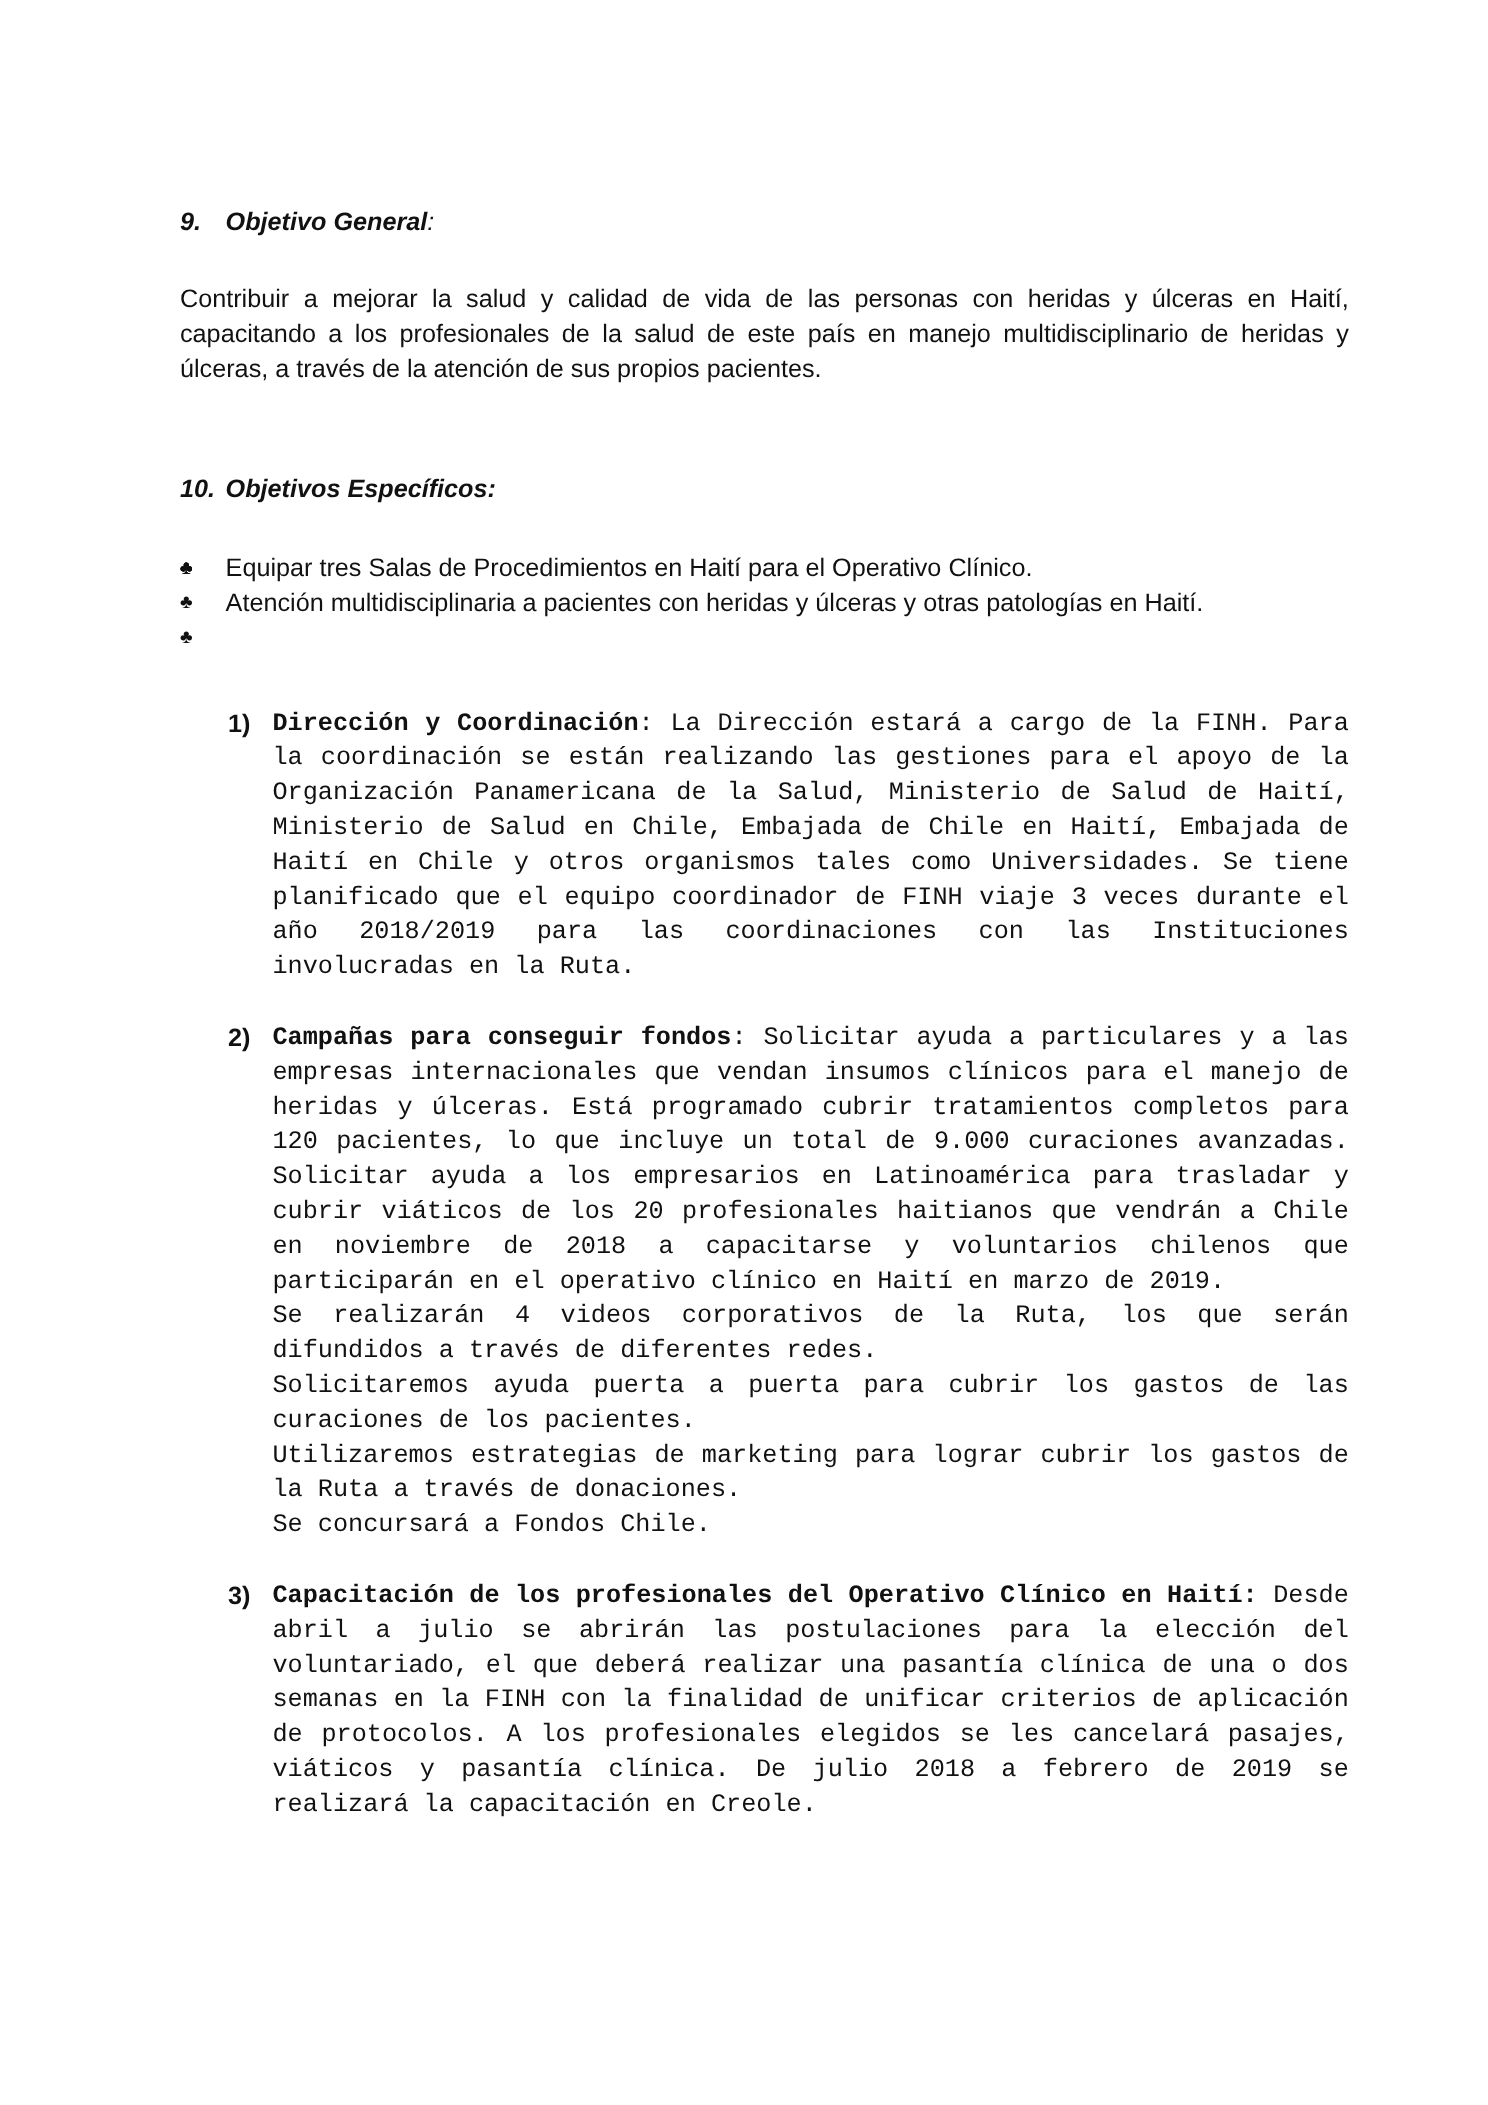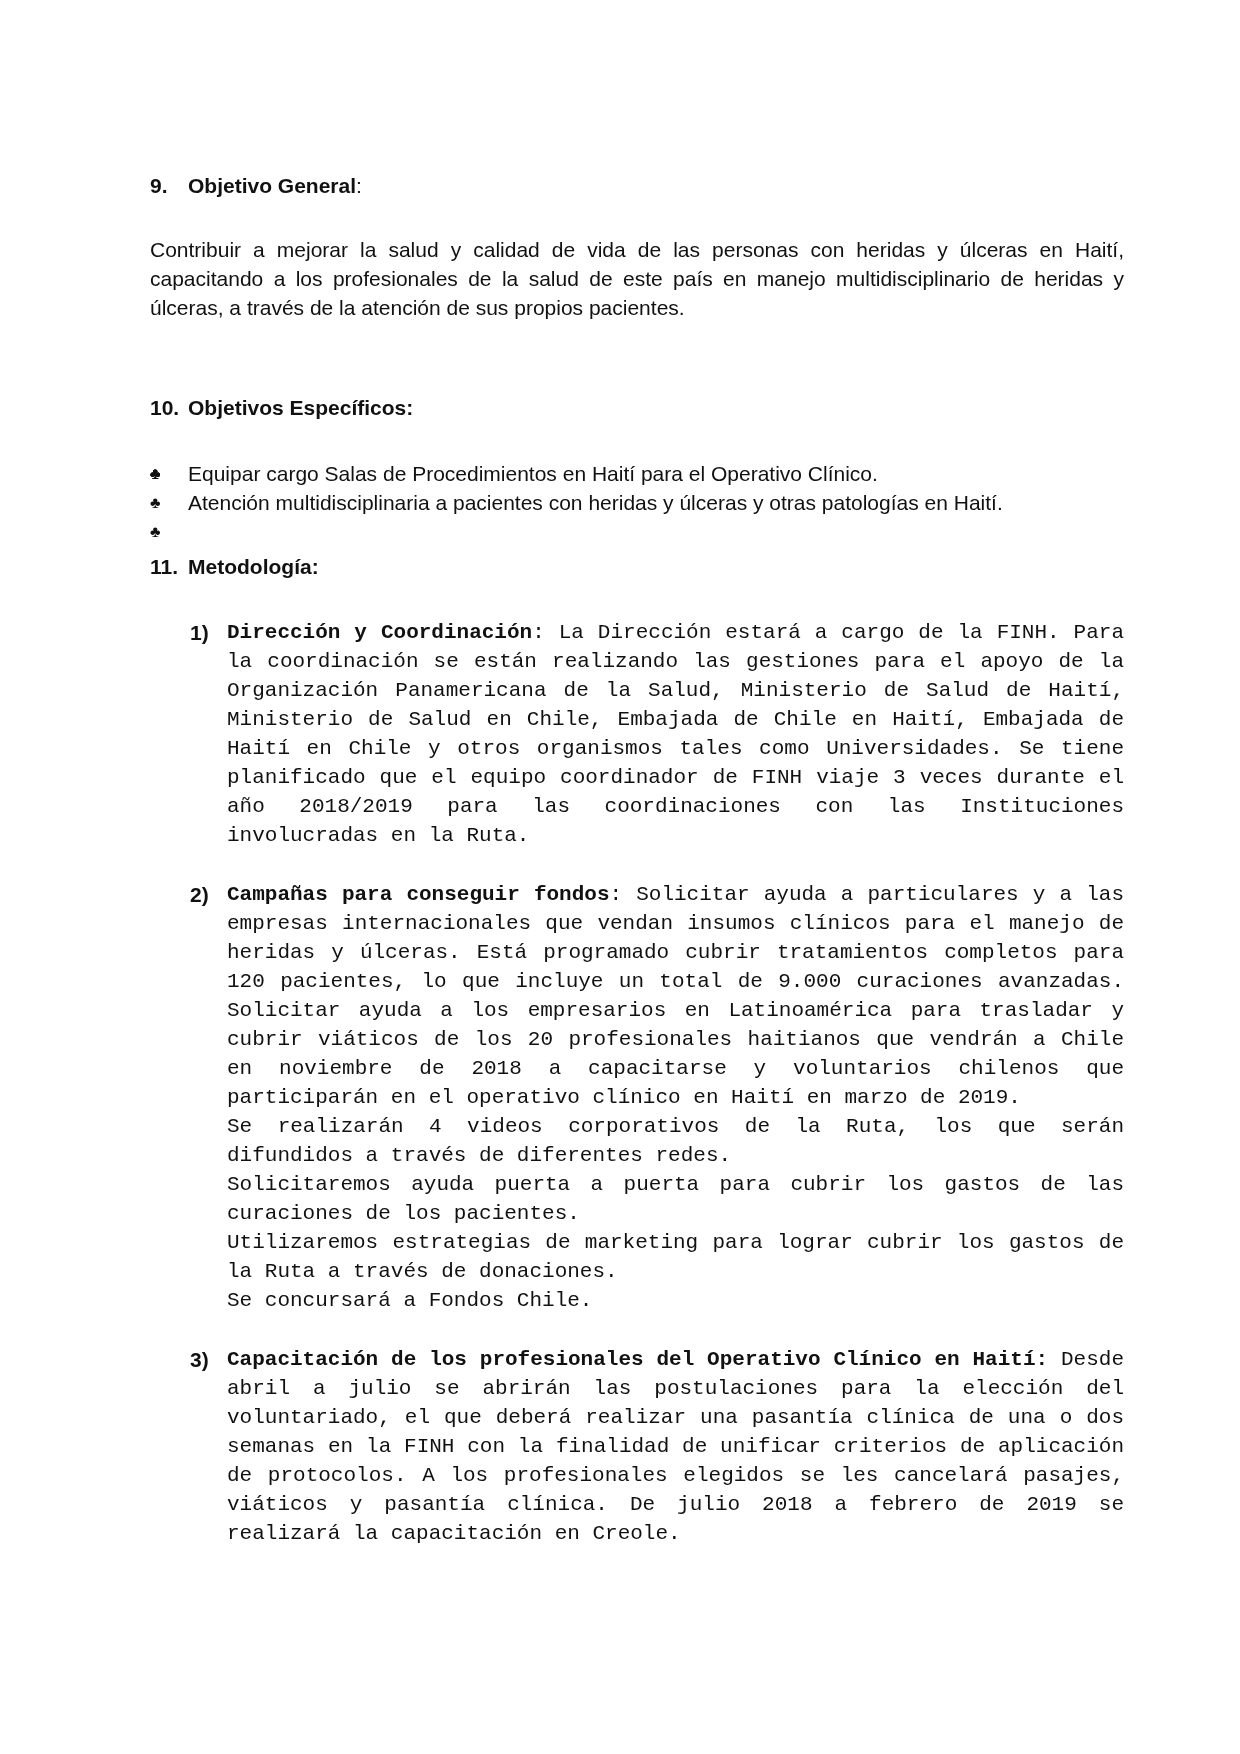--- a/index.html
+++ b/index.html
@@ -2,21 +2,21 @@
 <html><head>
 <meta charset="utf-8">
 <style>
   html, body { margin: 0; padding: 0; background: #ffffff; }
   body {
     width: 1240px; height: 1754px; position: relative; overflow: hidden;
     font-family: "Liberation Sans", sans-serif; color: #111;
     font-size: 21px; line-height: 29px;
   }
   .page { position: absolute; left: 150px; top: 171px; width: 974px; }
-  .h { font-weight: bold; margin: 0; }
+  .h { font-weight: bold; margin: 0; font-style: italic; }
   .h .num { display: inline-block; width: 38px; }
   .h .num10 { display: inline-block; width: 38px; margin-top: 36px; }
   .para { text-align: justify; margin: 0; }
   .gap-h { height: 35px; }
   .gap-b { height: 37px; }
   ul.bullets { list-style: none; margin: 0; padding: 0; }
   ul.bullets li { position: relative; padding-left: 38px; text-align: justify; }
   ul.bullets li .bullet { position: absolute; left: 0; top: 0; font-size: 16px; }
   ol.meth { list-style: none; margin: 0; padding: 0 0 0 40px; }
   ol.meth li { position: relative; padding-left: 37px; text-align: justify; }
@@ -39,30 +39,27 @@
   <div class="gap-h"></div>
 
   <p class="h">
     <span class="num10">10.</span><span>Objetivos Específicos:</span>
   </p>
   <div class="gap-b"></div>
   <ul class="bullets">
     <li><span class="bullet">♣</span></li>
     <li><span class="bullet">♣</span></li>
     <li><span class="bullet">♣</span></li>
-    <li><span class="bullet">♣</span><span>Equipar cargo Salas de Procedimientos en Haití para el Operativo Clínico.</span></li>
+    <li><span class="bullet">♣</span><span>Equipar tres Salas de Procedimientos en Haití para el Operativo Clínico.</span></li>
     <li><span class="bullet">♣</span><span>Atención multidisciplinaria a pacientes con heridas y úlceras y otras patologías en Haití.</span></li>
     <li><span class="bullet">♣</span></li>
   </ul>
 
   <div class="gap-h"></div>
 
-  <p class="h">
-    <span class="num">11.</span><span>Metodología:</span>
-  </p>
   <div class="gap-b"></div>
   <ol class="meth">
     <li>
       <span class="mnum">1)</span>
       <p class="extra"><span class="mtitle">Dirección y Coordinación</span><span>:</span><span> La Dirección estará a cargo de la FINH. Para la coordinación se están realizando las gestiones para el apoyo de la Organización Panamericana de la Salud, Ministerio de Salud de Haití, Ministerio de Salud en Chile, Embajada de Chile en Haití, Embajada de Haití en Chile y otros organismos tales como Universidades. Se tiene planificado que el equipo coordinador de FINH viaje 3 veces durante el año 2018/2019 para las coordinaciones con las Instituciones involucradas en la Ruta.</span></p>
     </li>
     <li>
       <span class="mnum">2)</span>
       <p class="extra"><span class="mtitle">Campañas para conseguir fondos</span><span>:</span><span> Solicitar ayuda a particulares y a las empresas internacionales que vendan insumos clínicos para el manejo de heridas y úlceras. Está programado cubrir tratamientos completos para 120 pacientes, lo que incluye un total de 9.000 curaciones avanzadas. Solicitar ayuda a los empresarios en Latinoamérica para trasladar y cubrir viáticos de los 20 profesionales haitianos que vendrán a Chile en noviembre de 2018 a capacitarse y voluntarios chilenos que participarán en el operativo clínico en Haití en marzo de 2019.</span></p>
       <p class="extra">Se realizarán  4 videos corporativos de la Ruta, los que serán difundidos a través de diferentes redes.</p>

